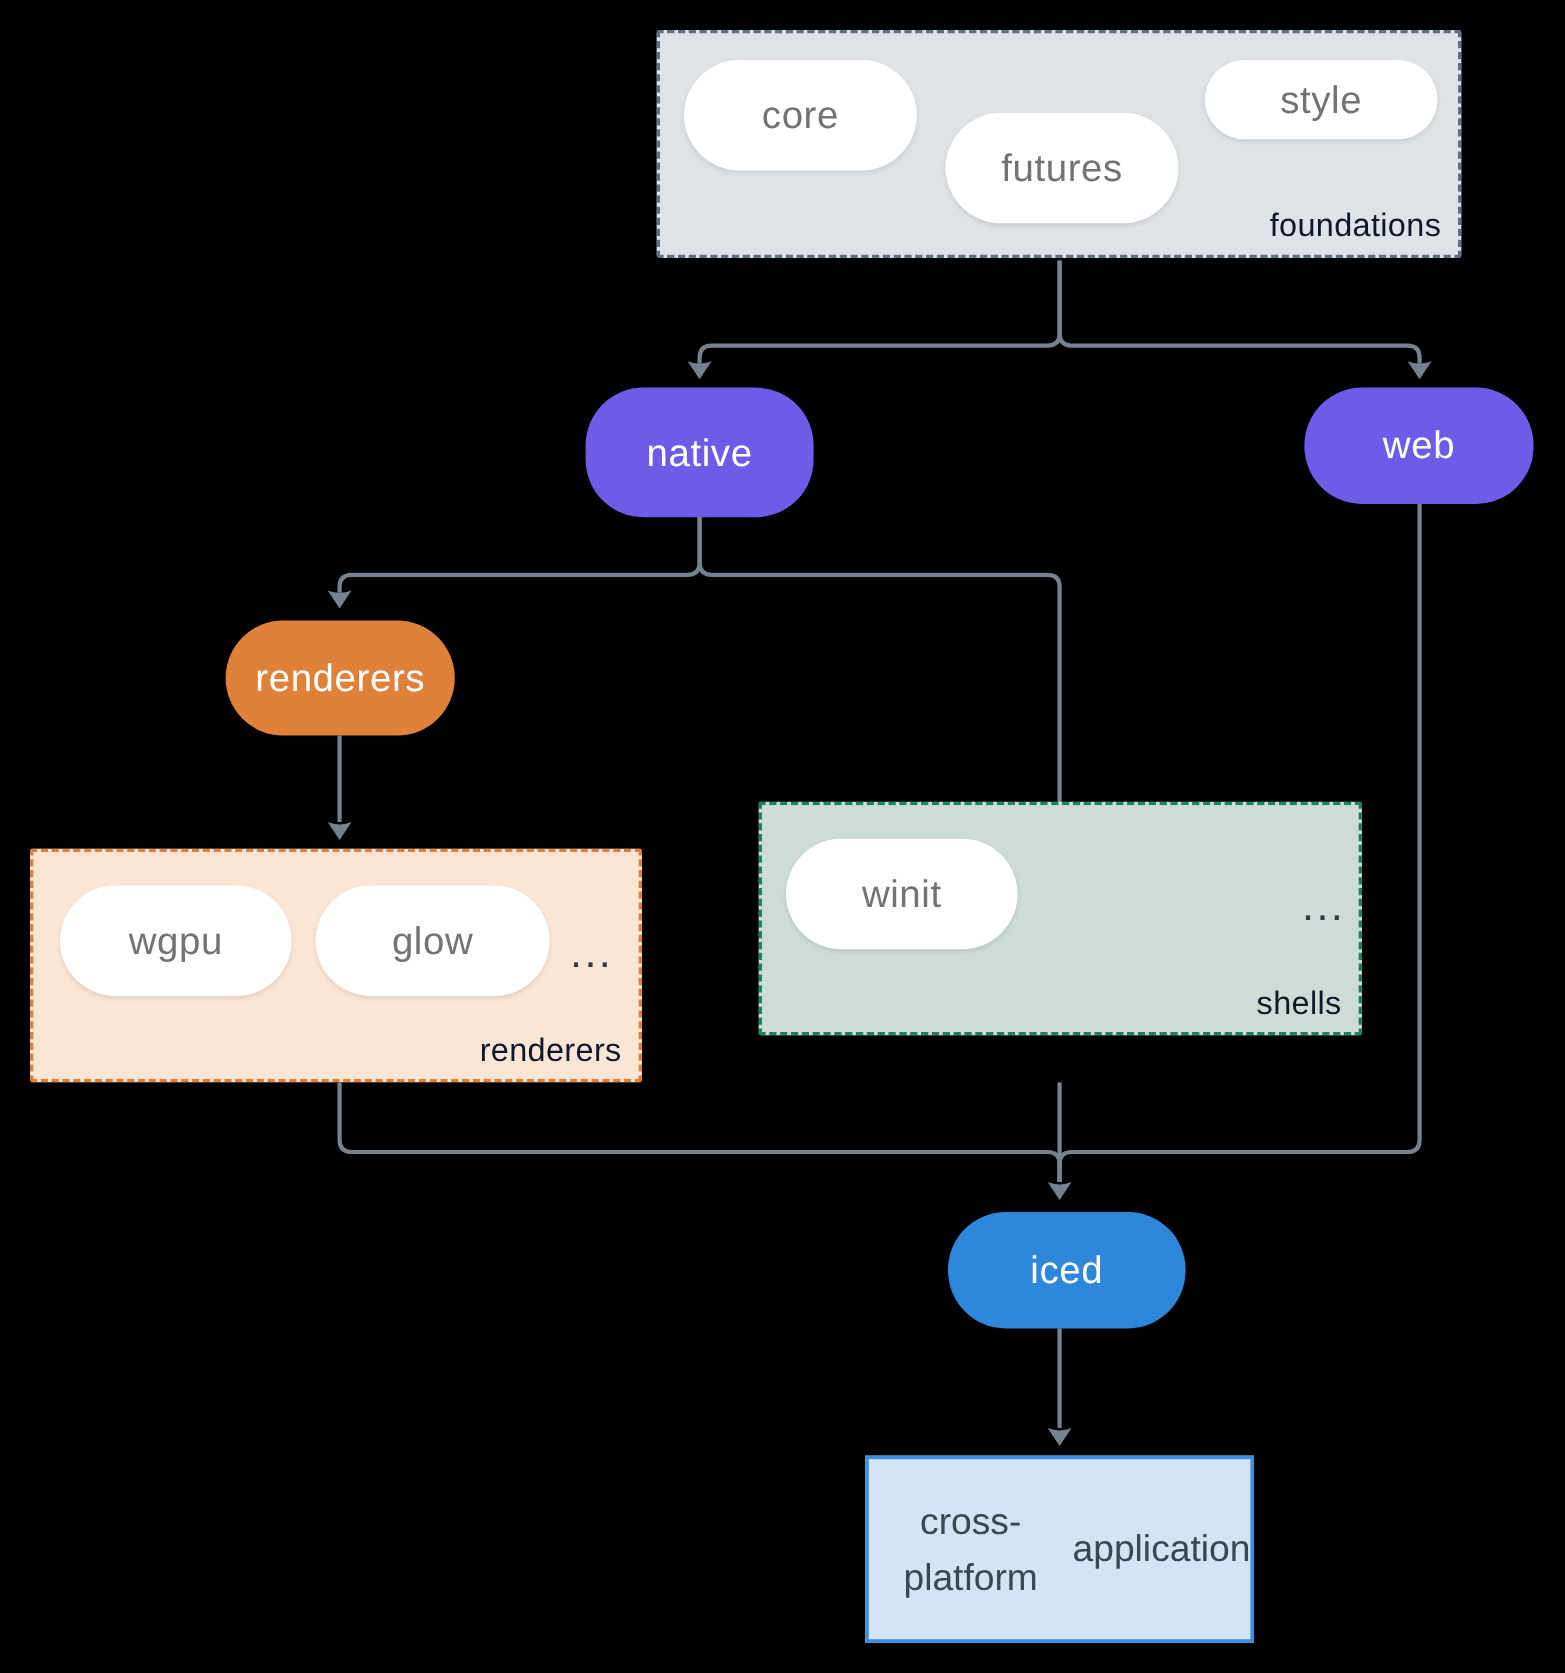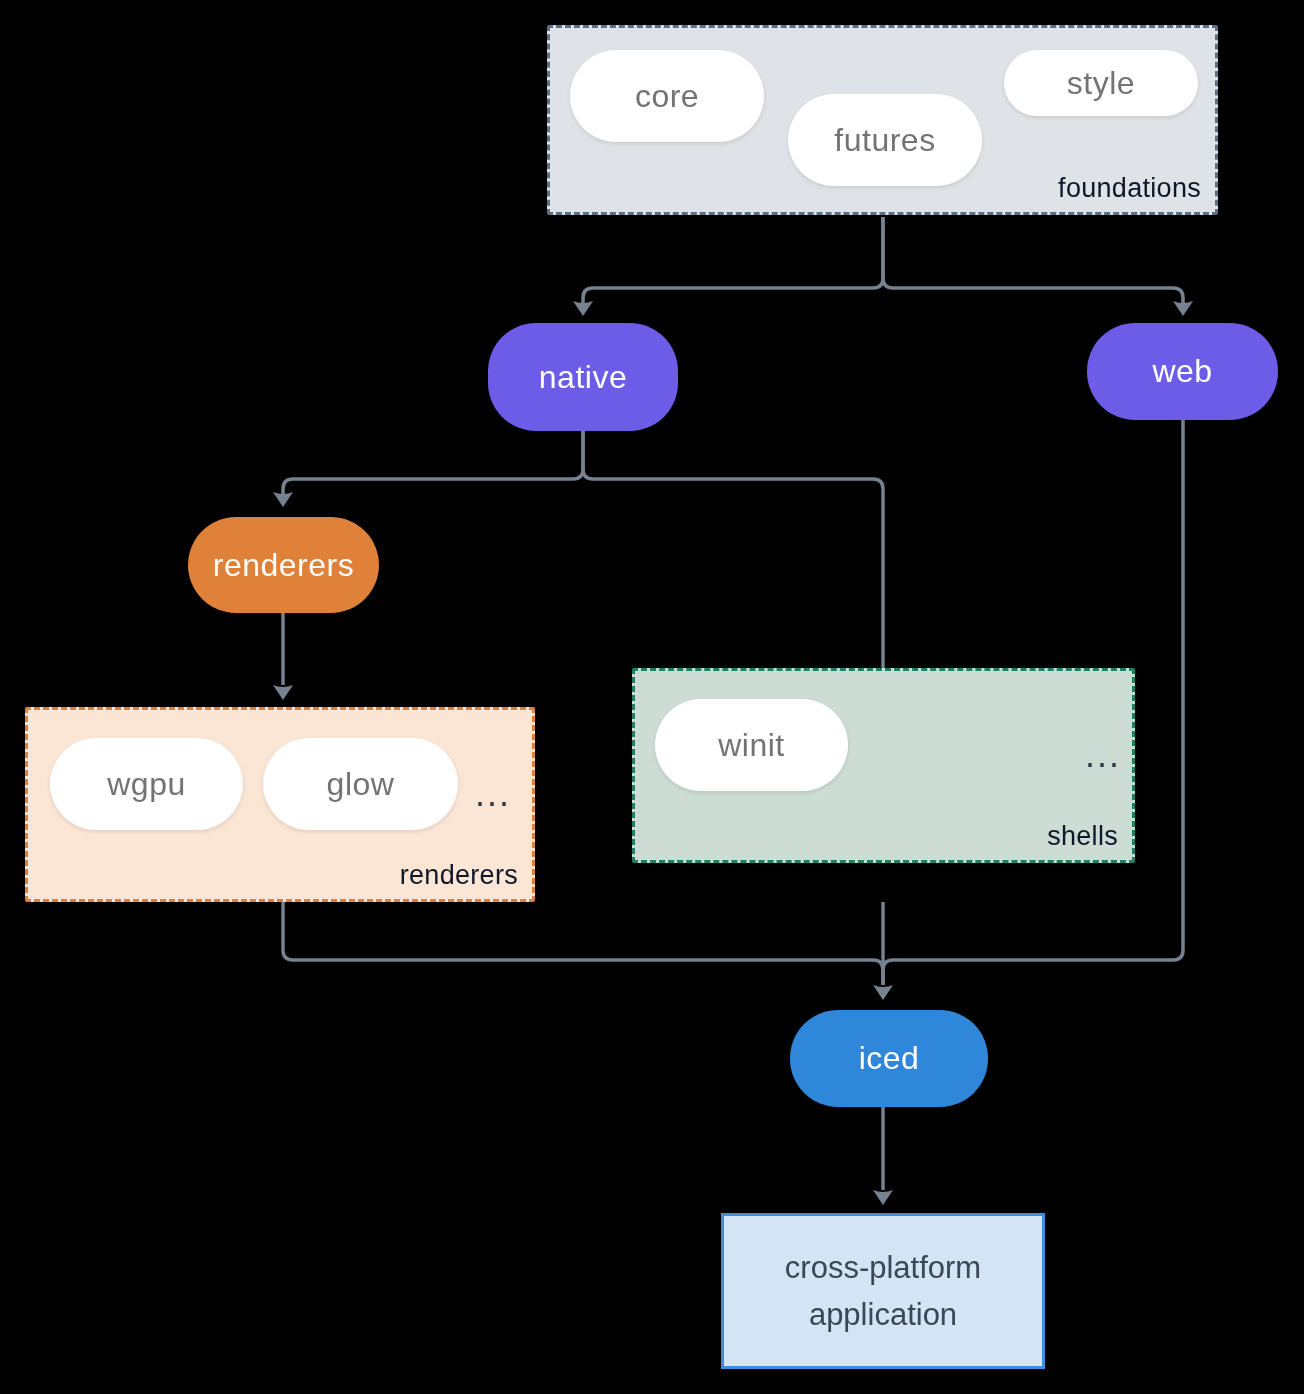--- a/index.html
+++ b/index.html
@@ -43,21 +43,21 @@
     font-size:27px;color:#0f172a;letter-spacing:.3px;
   }
   .ellipsis{
     position:absolute;
     display:flex;align-items:center;justify-content:center;
     font-size:36px;color:#2E3C48;letter-spacing:2px;
   }
   .app-box{
     position:absolute;box-sizing:border-box;
     background:#D3E4F5;border:3px solid #3C8FE0;
-    display:flex;flex-direction:column;align-items:center;justify-content:center;
+    display:flex;flex-direction:row;align-items:center;justify-content:center;
     font-size:31px;line-height:1.52;color:#3A4754;
     text-align:center;
   }
 </style>
 </head>
 <body>
 
 <div class="canvas">
 
   <svg class="connectors" width="1304" height="1394" viewBox="0 0 1304 1394">

